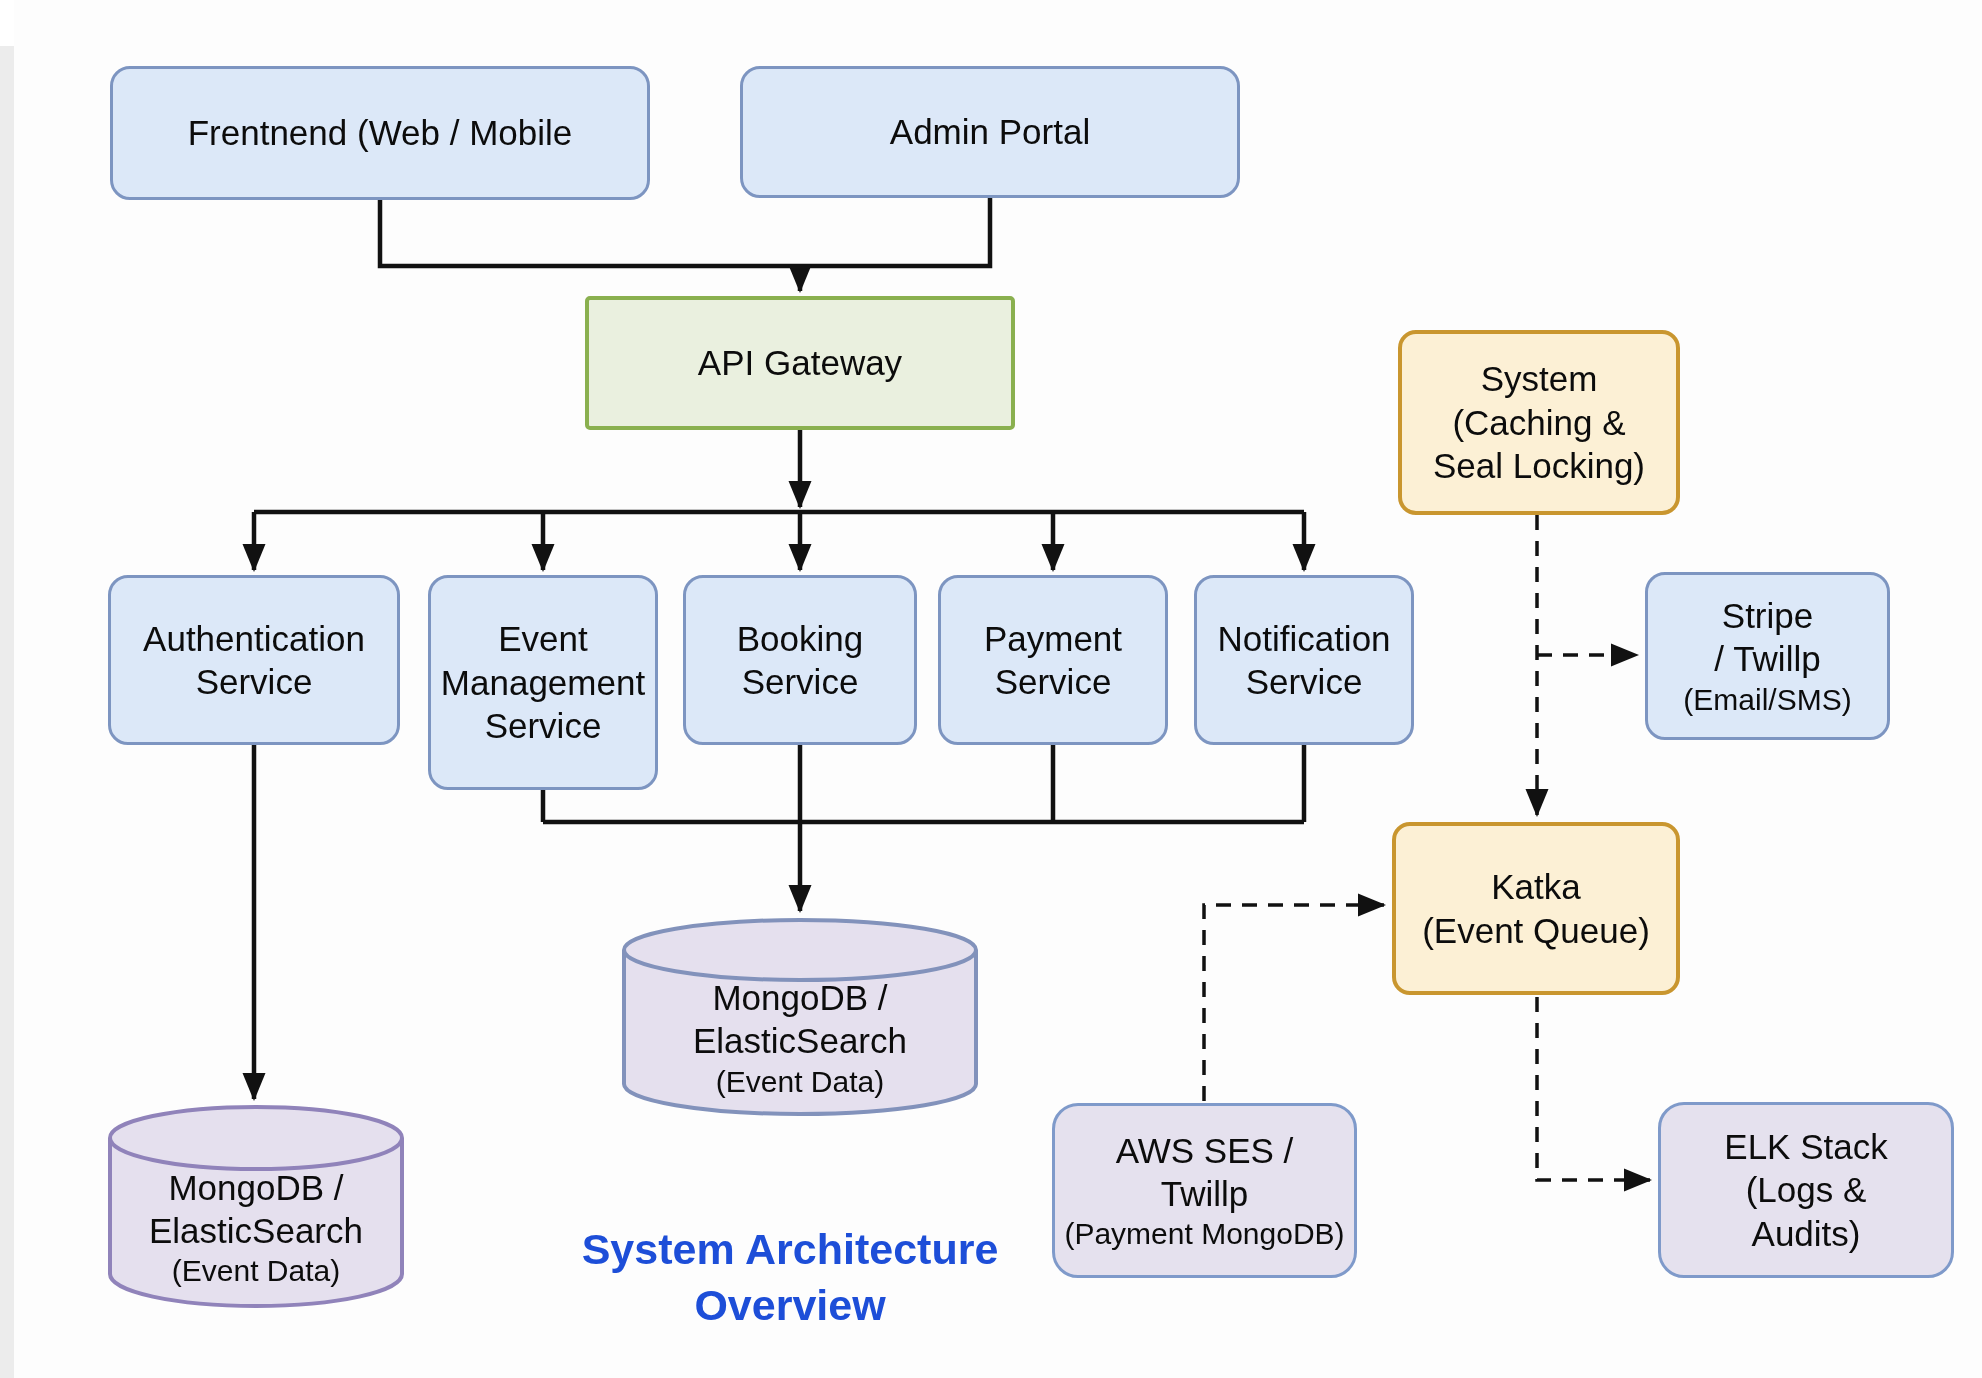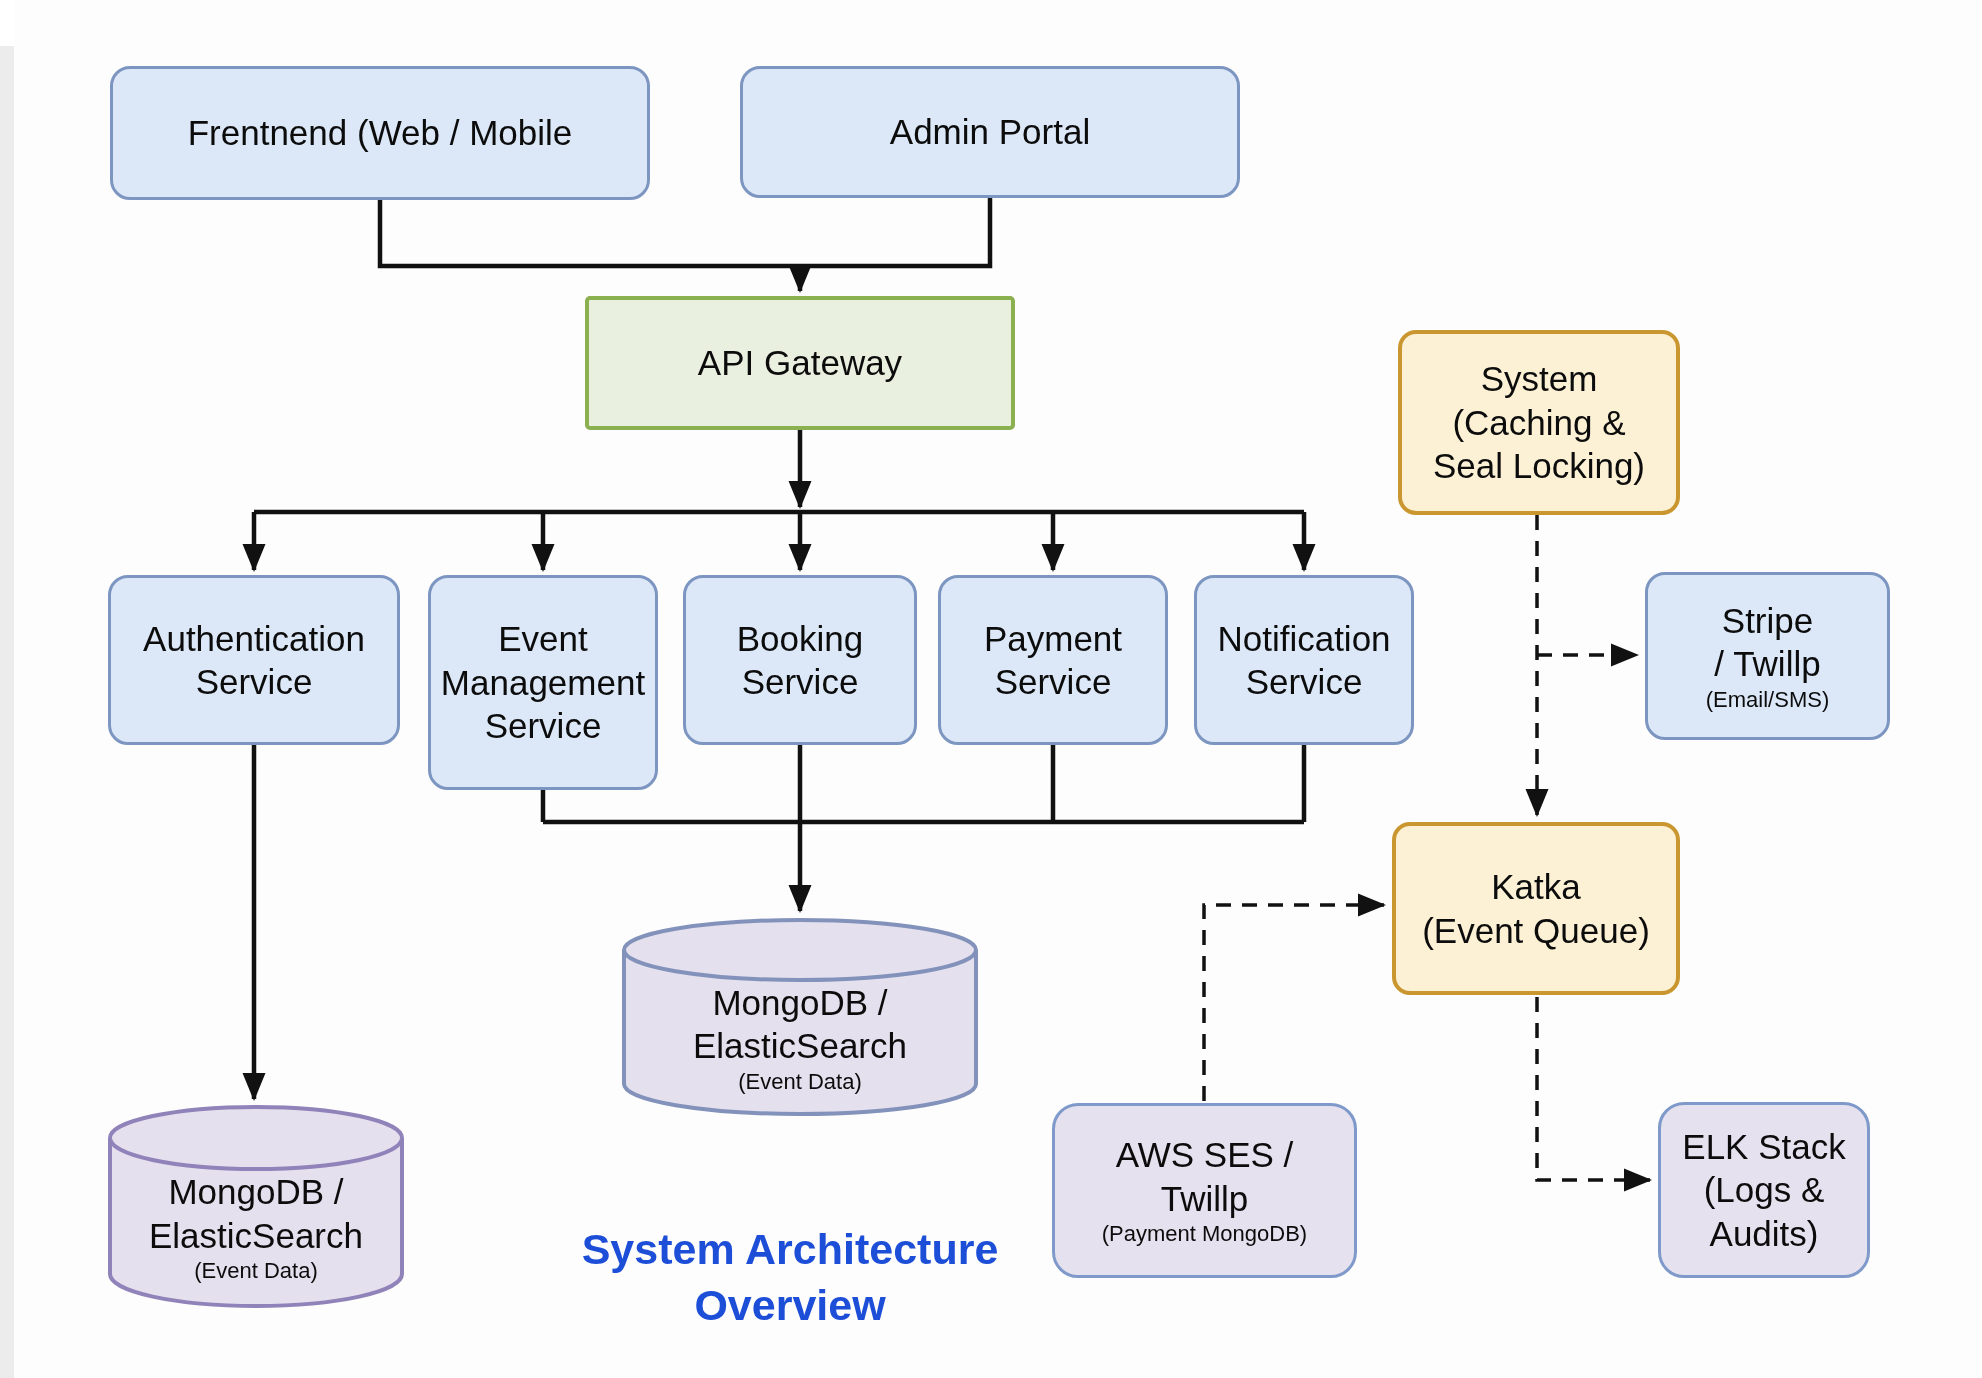--- a/index.html
+++ b/index.html
@@ -20,21 +20,21 @@
   .page-edge-top{position:absolute;left:0;top:0;width:14px;height:46px;background:#ffffff;}
   .connector-layer{position:absolute;left:0;top:0;width:1982px;height:1378px;}
   .edge{stroke:var(--line-color);stroke-width:4.5;fill:none;}
   .edge.dashed{stroke-width:3.5;stroke-dasharray:15 11;}
   .node{
     position:absolute;display:flex;align-items:center;justify-content:center;
     text-align:center;box-sizing:border-box;color:var(--text-color);
   }
   .node .label{width:100%;}
   .node .label span{display:block;font-size:35px;line-height:1.24;white-space:nowrap;}
-  .node .label span.sm{font-size:22px;}
+  .node .label span.sm{font-size:30px;}
   .blue{background:var(--blue-fill);border:3.5px solid var(--blue-border);border-radius:20px;}
   .green{background:var(--green-fill);border:4px solid var(--green-border);border-radius:5px;}
   .orange{background:var(--orange-fill);border:4px solid var(--orange-border);border-radius:18px;}
   .lavender{background:var(--lavender-fill);border:3.5px solid var(--lavender-border);border-radius:26px;}
   .cylinder{background:transparent;border:none;}
   .cylinder svg{position:absolute;left:0;top:0;}
   .cylinder .label{position:relative;padding-top:40px;}
   .cyl-shape-center{fill:var(--cylinder-fill);stroke:var(--cylinder-center-border);stroke-width:4;}
   .cyl-shape-left{fill:var(--cylinder-fill);stroke:var(--cylinder-left-border);stroke-width:4;}
   .diagram-title{
@@ -186,21 +186,21 @@
   </div>
 
   <div class="node lavender" style="left:1052px;top:1103px;width:305px;height:175px">
     <div class="label">
       <span>AWS SES /</span>
       <span>Twillp</span>
       <span class="sm">(Payment MongoDB)</span>
     </div>
   </div>
 
-  <div class="node lavender" style="left:1658px;top:1102px;width:212px;height:176px">
+  <div class="node lavender" style="left:1658px;top:1102px;width:296px;height:176px">
     <div class="label">
       <span>ELK Stack</span>
       <span>(Logs &amp;</span>
       <span>Audits)</span>
     </div>
   </div>
 
   <div class="diagram-title">
     <span>System Architecture</span>
     <span>Overview</span>

